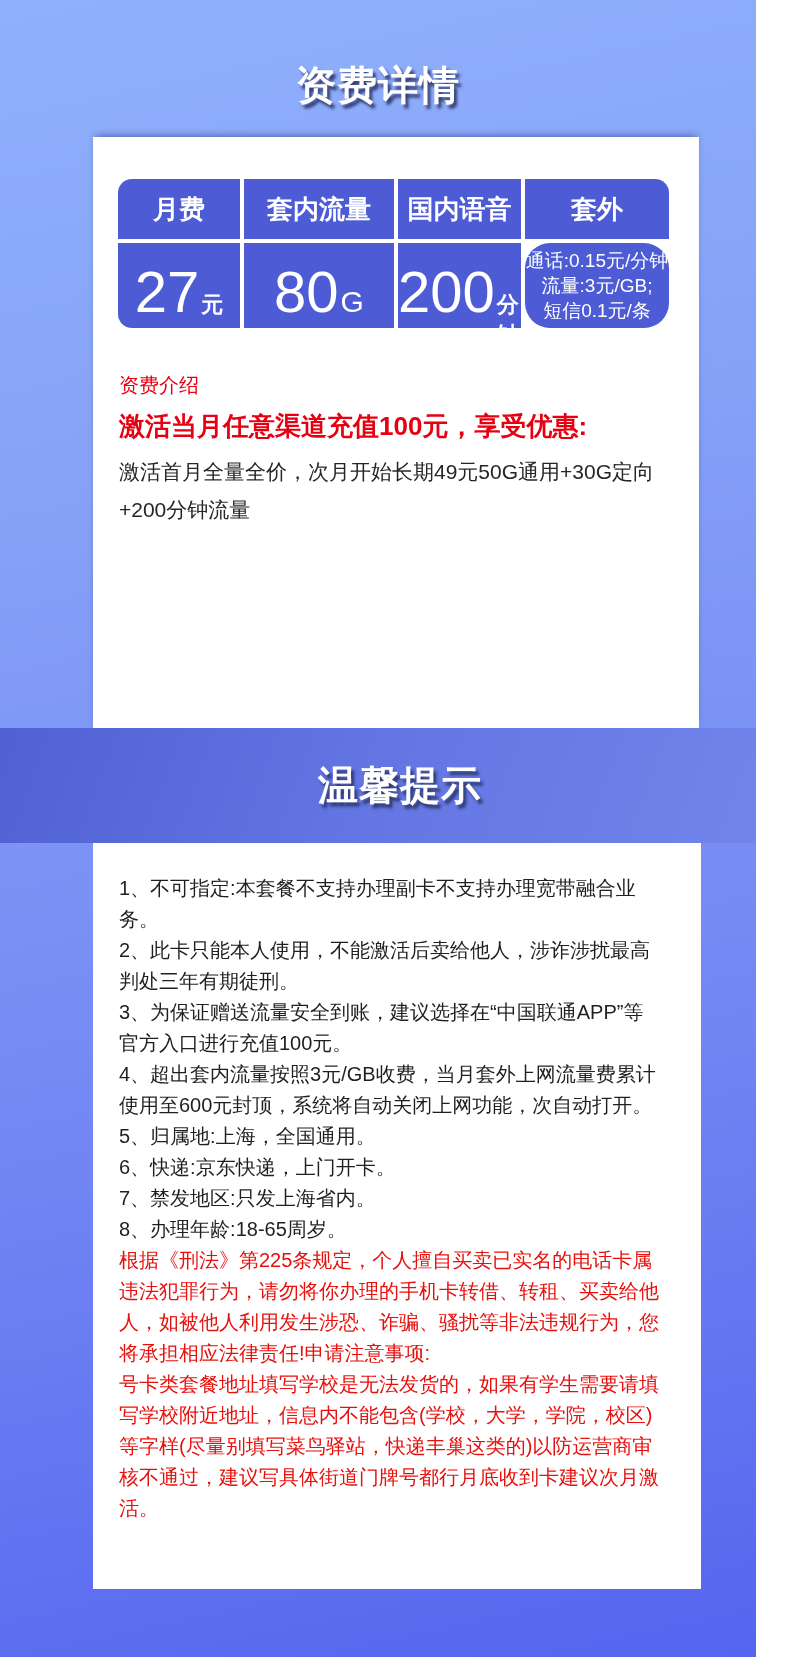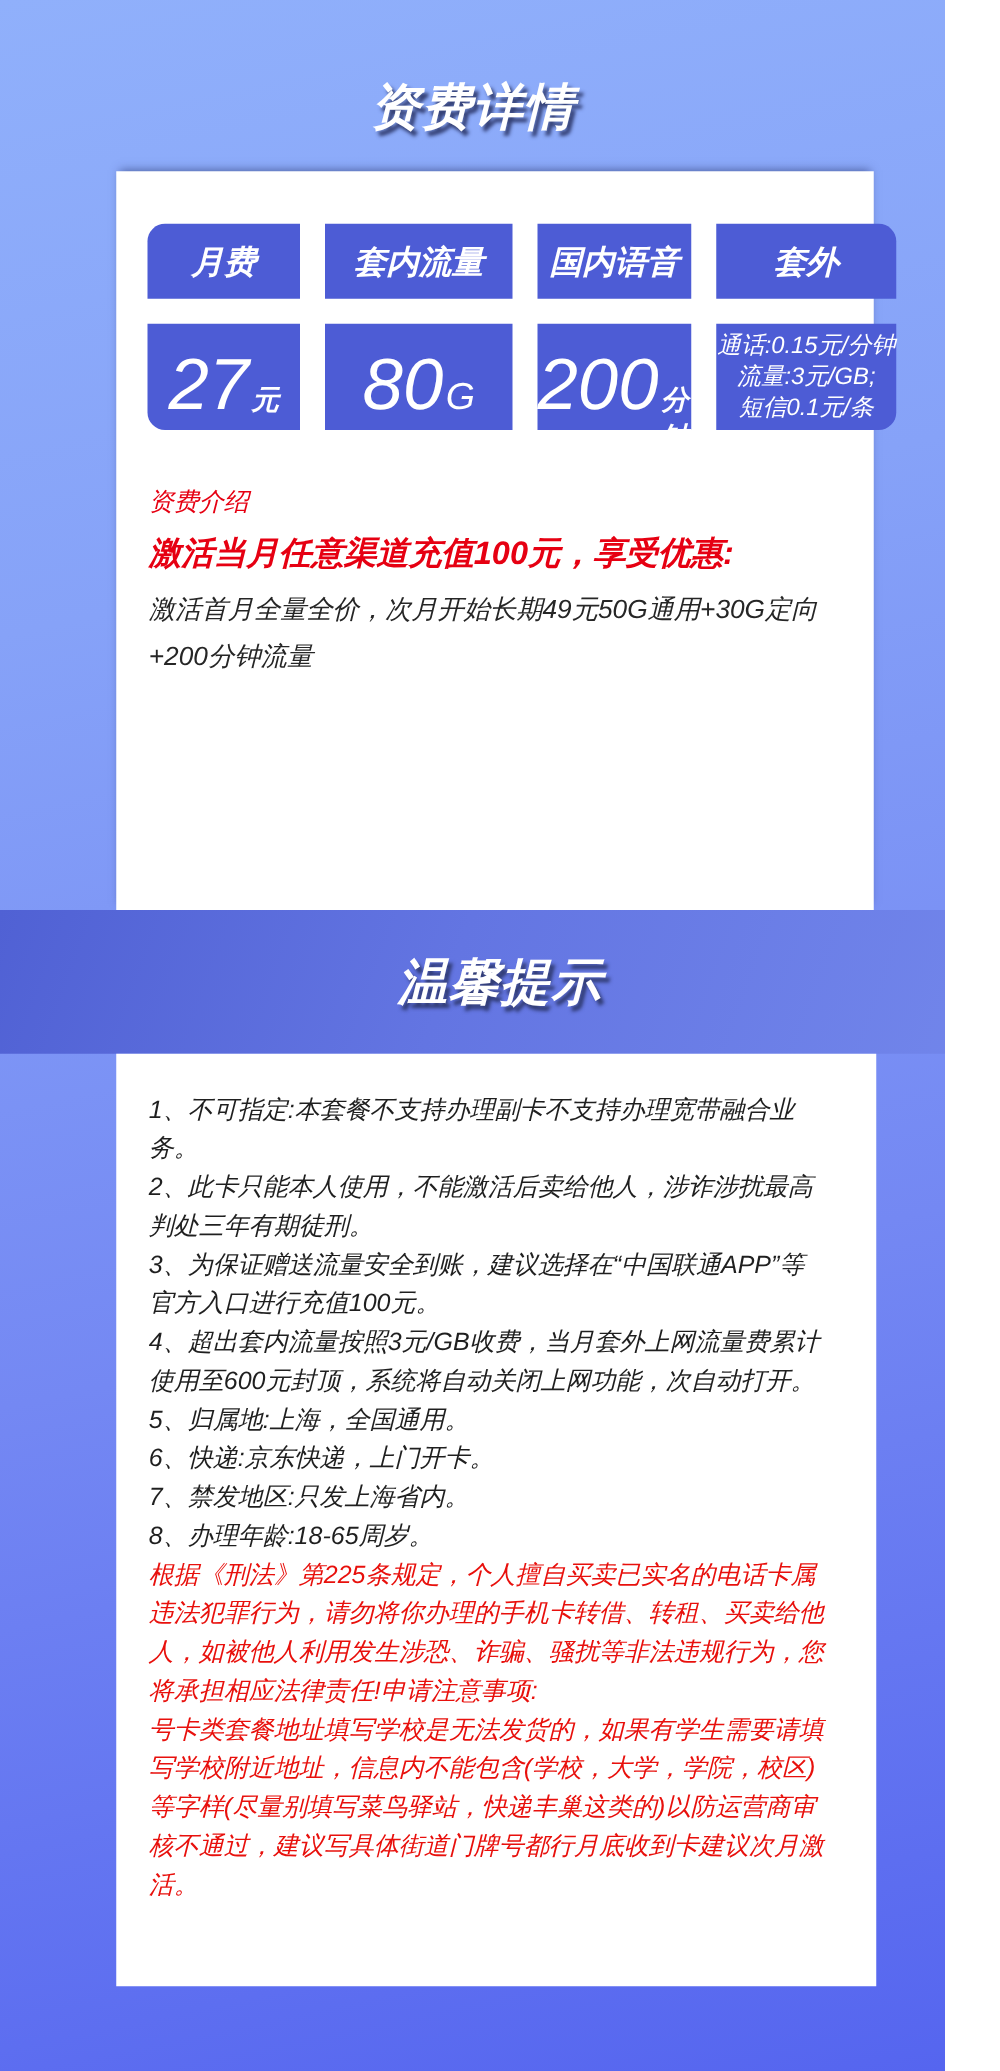--- a/index.html
+++ b/index.html
@@ -7,21 +7,20 @@
   body {
     font-family: "Liberation Sans", "DejaVu Sans", sans-serif;
     -webkit-font-smoothing: antialiased;
   }
   .page {
     position: relative;
     width: 756px;
     height: 1657px;
     overflow: hidden;
     background: linear-gradient(168deg, #90b0fb 0%, #86a2f8 28%, #7488f3 62%, #5565ef 100%);
-    font-style: italic;
   }
 
   
   .section-title {
     position: absolute;
     left: 0; right: 0;
     text-align: center;
     font-size: 40px;
     font-weight: 700;
     color: #ffffff;
@@ -45,21 +44,21 @@
     width: 608px; height: 746px;
   }
 
   
   .tariff-table {
     margin: 42px 0 0 25px;
     width: 551px;
     display: grid;
     grid-template-columns: 122px 150px 123px 144px;
     grid-template-rows: 60px 85px;
-    gap: 20px;
+    gap: 4px;
   }
   .t-cell {
     background: #4d5cd5;
     color: #ffffff;
     display: flex;
     align-items: center;
     justify-content: center;
   }
   .t-head { font-size: 26px; font-weight: 700; }
   .t-head.c0 { border-top-left-radius: 14px; }
@@ -68,20 +67,21 @@
   .t-val.c3 { border-bottom-right-radius: 14px; }
   .t-val { align-items: baseline; padding-top: 6px; }
   .t-val .big { font-size: 58px; font-weight: 400; line-height: 85px; }
   .t-val .unit { font-size: 22px; font-weight: 600; margin-left: 2px; }
   .t-val .unit-g { font-size: 30px; font-weight: 400; margin-left: 2px; }
   .t-val.c3 {
     flex-direction: column;
     align-items: center;
     justify-content: center;
     padding: 0 2px;
+    border-radius: 25px;
   }
   .t-val.c3 .ol {
     font-size: 19px;
     font-weight: 500;
     line-height: 25px;
     white-space: nowrap;
   }
 
   
   .intro-label {

